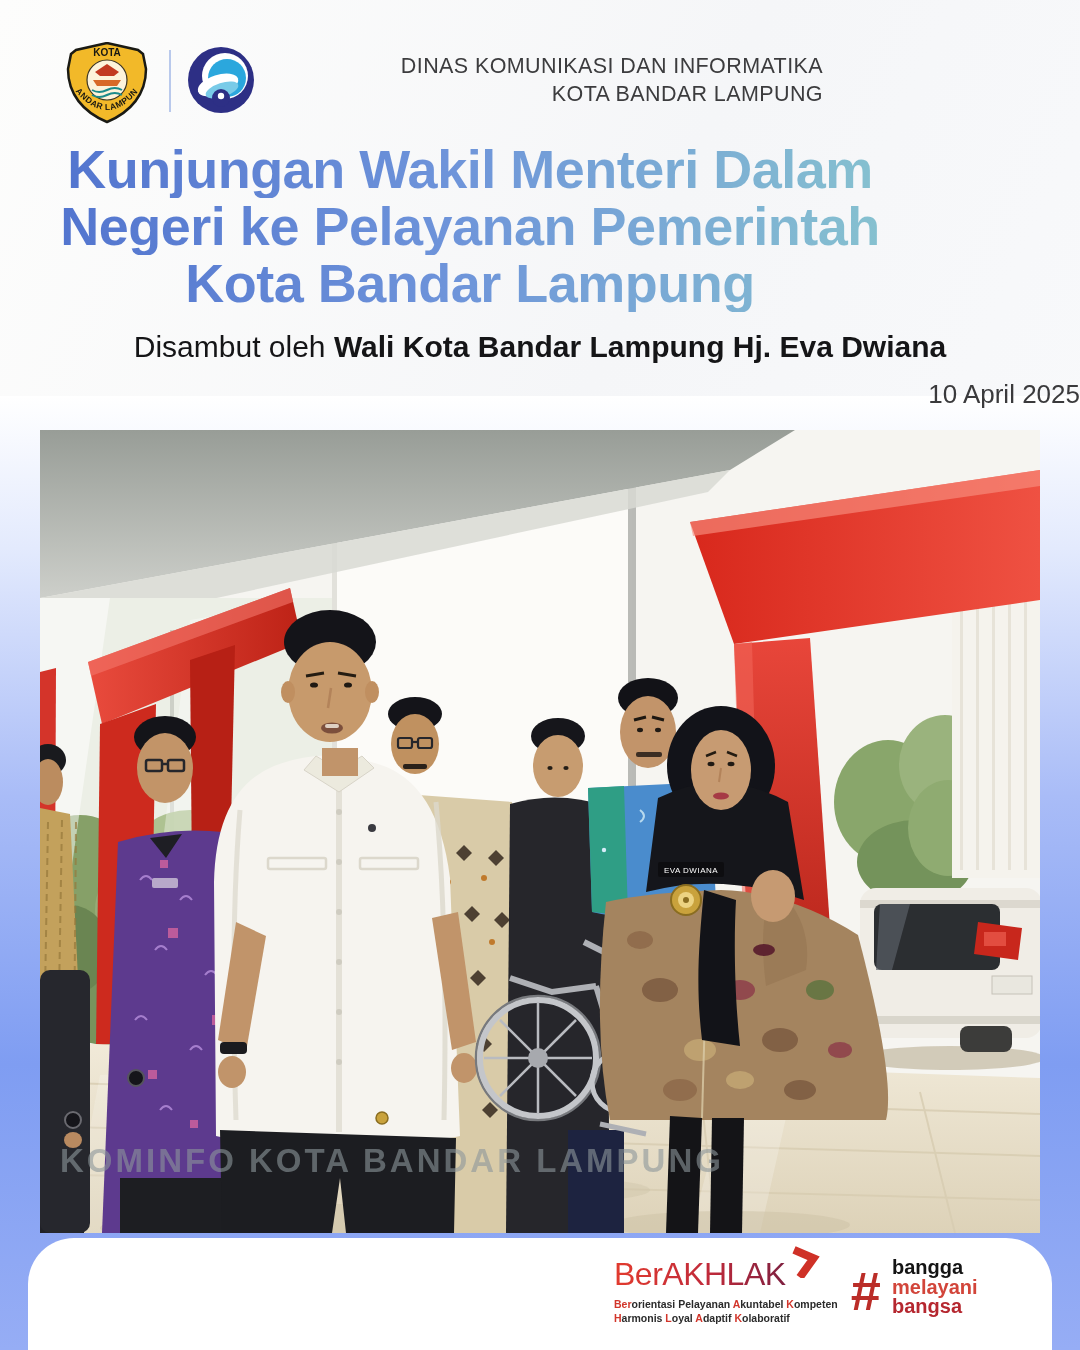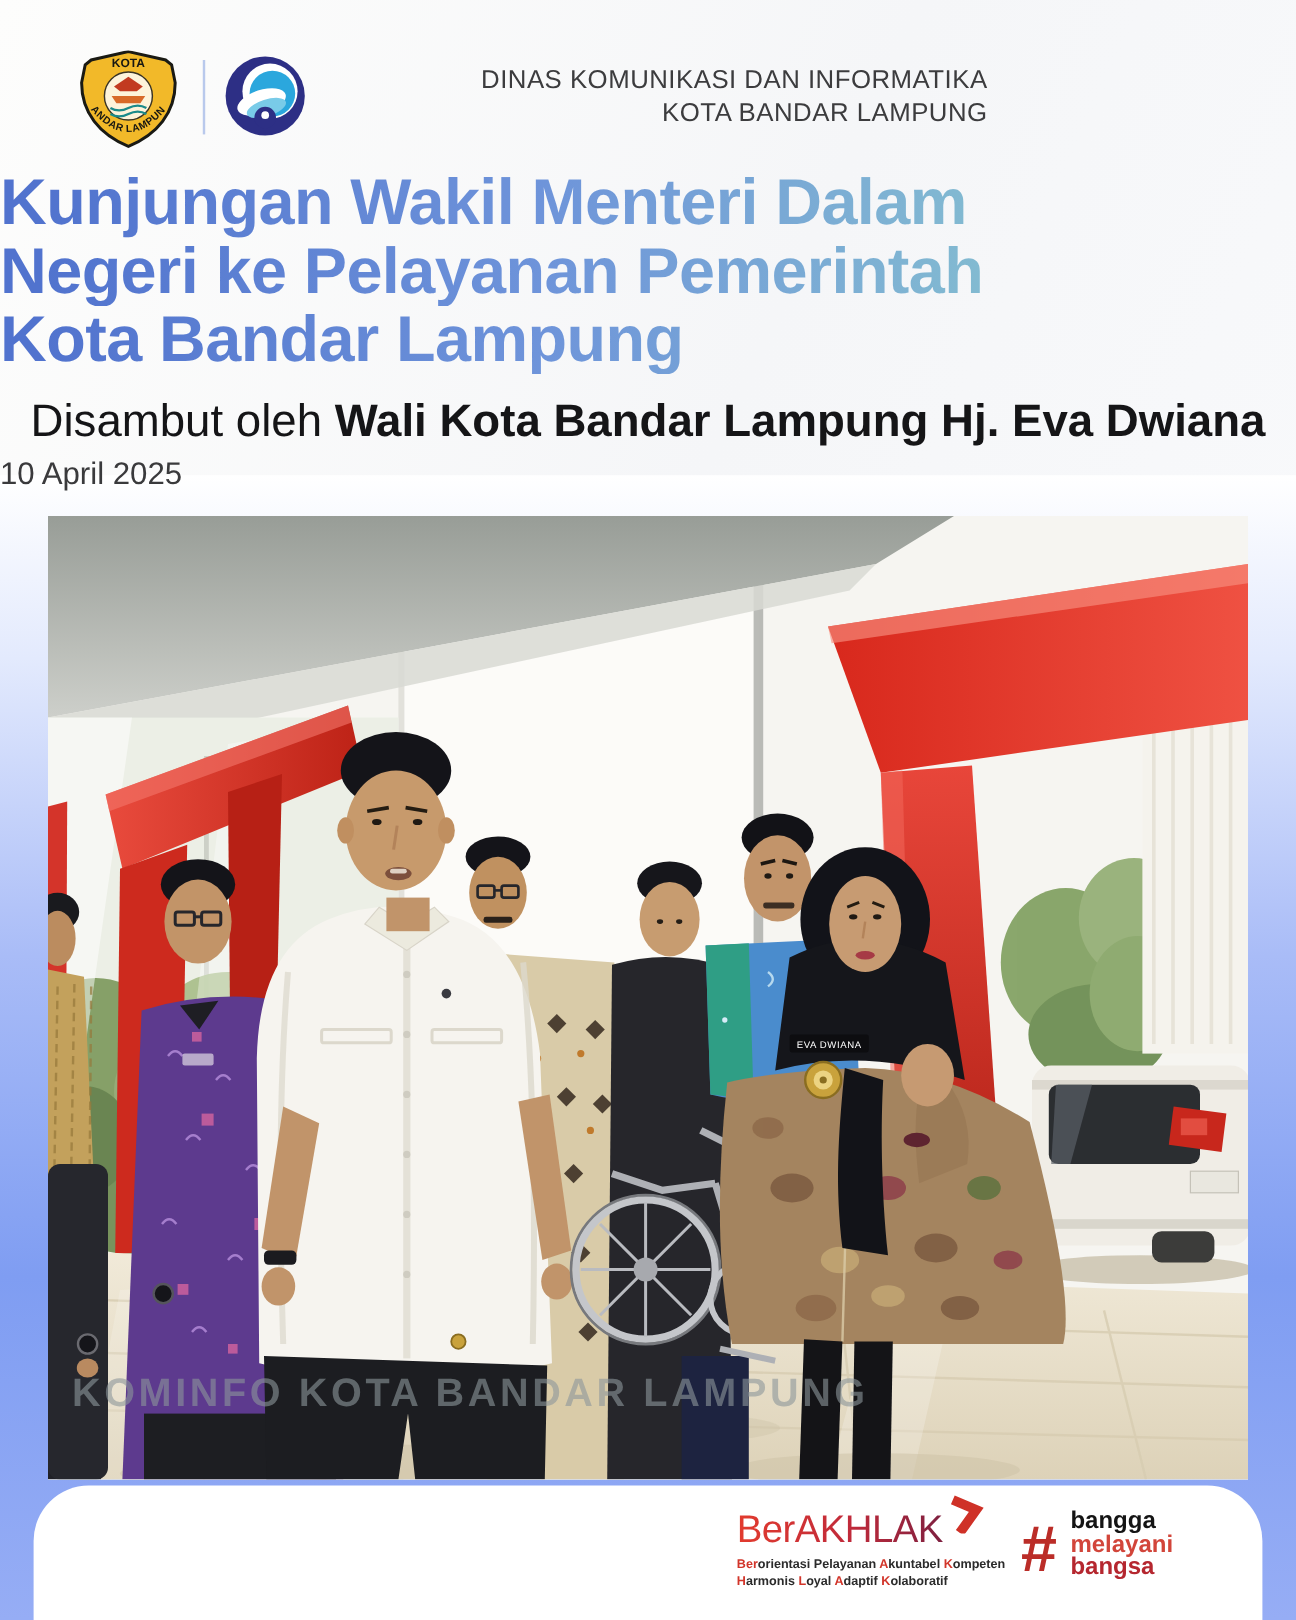--- a/index.html
+++ b/index.html
@@ -12,27 +12,27 @@
   
   .blue-frame{left:0;top:396px;width:1080px;height:954px;
     background:linear-gradient(180deg,#ffffff 0%,#e3eafd 16%,#a9bcf7 42%,#7f9df2 70%,#96adf5 100%);}
   
   .seal{left:62px;top:42px;width:90px;height:82px;}
   .logo-divider{left:169px;top:50px;width:2px;height:62px;background:#b9c9ec;}
   .kominfo{left:187px;top:46px;width:68px;height:68px;}
   .agency{left:263px;top:52px;width:560px;color:#3c3c3e;font-size:21.5px;
     font-weight:500;letter-spacing:.4px;line-height:28px;text-align:right;}
   
-  .title{left:0;top:141px;width:940px;text-align:left;font-weight:800;
+  .title{left:0;top:141px;width:940px;text-align:center;font-weight:800;
     font-size:54px;line-height:57px;letter-spacing:-.5px;}
   .title-line{background:linear-gradient(90deg,#5173ce 4%,#6e94da 48%,#87c3cf 96%);
     -webkit-background-clip:text;background-clip:text;color:transparent;}
-  .subtitle{left:0;top:330px;width:1080px;text-align:center;font-size:38px;color:#151517;}
+  .subtitle{left:0;top:330px;width:1080px;text-align:center;font-size:30px;color:#151517;}
   .subtitle b{font-weight:700;}
-  .event-date{left:0;top:379px;width:1080px;text-align:left;font-size:26px;color:#3a3a3c;}
+  .event-date{left:0;top:379px;width:1080px;text-align:right;font-size:26px;color:#3a3a3c;}
   
   .photo{left:40px;top:430px;width:1000px;height:803px;overflow:hidden;background:#f6f5f1;}
   .photo svg{display:block;width:100%;height:100%;}
   
   .footer-card{left:28px;top:1238px;width:1024px;height:112px;background:#ffffff;
     border-radius:46px 46px 0 0;}
   .website{left:94px;top:1269px;font-size:28.5px;font-weight:800;letter-spacing:.3px;color:#1e3fa6;}
   .berakhlak{left:614px;top:1256px;width:228px;}
   .berakhlak-word{font-size:32px;font-weight:400;letter-spacing:-.5px;
     background:linear-gradient(90deg,#e23b2e 0%,#c02a3a 55%,#7e2040 100%);

